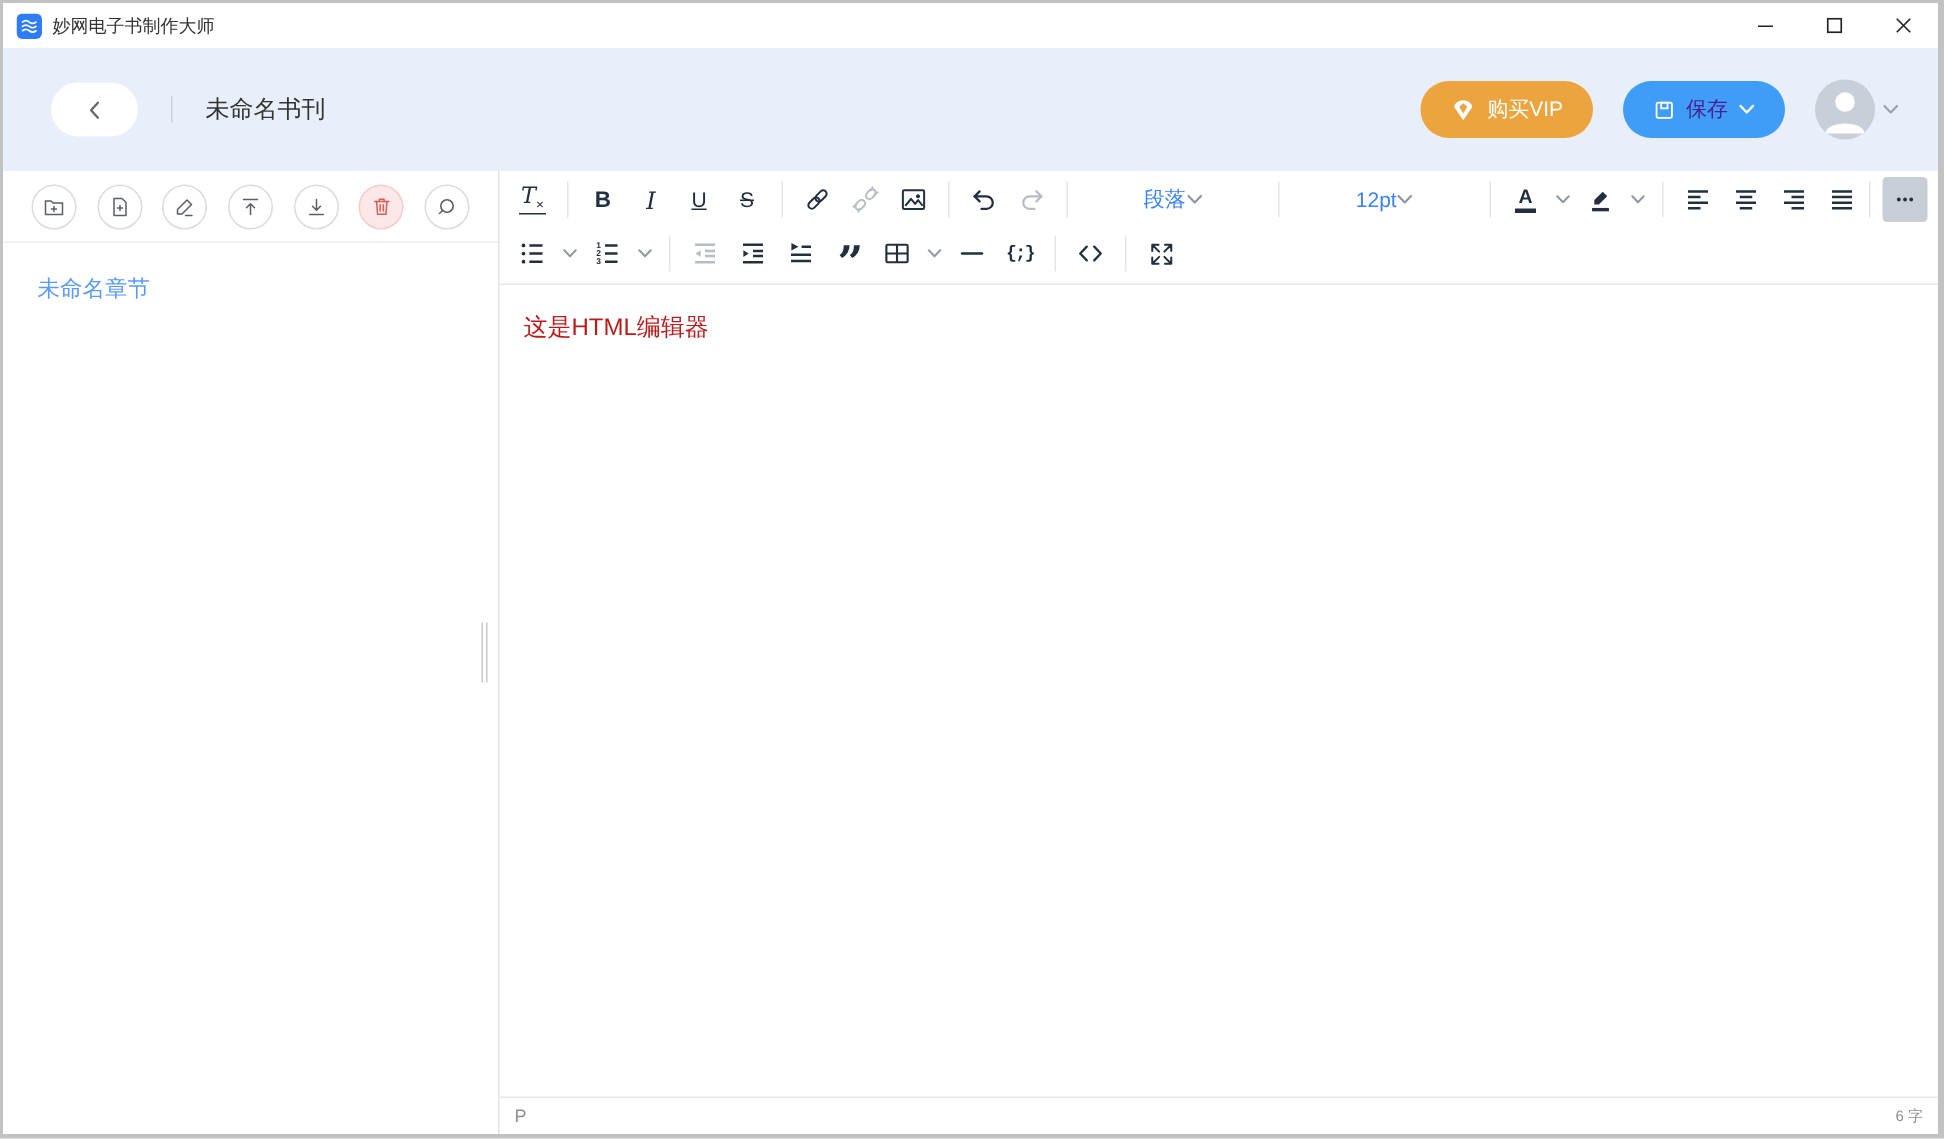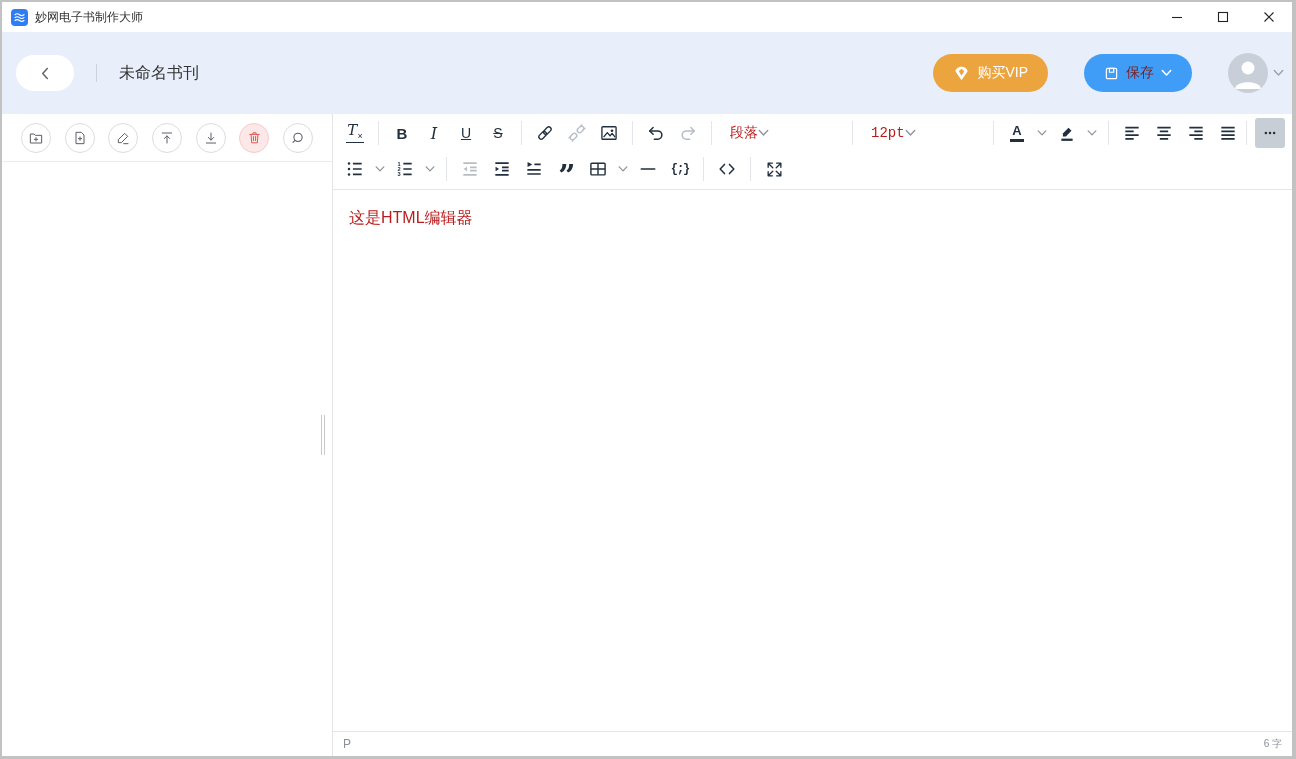--- a/index.html
+++ b/index.html
@@ -6,28 +6,28 @@
   html,body{width:1296px;height:759px;overflow:hidden}
   body{font-family:"Liberation Sans",sans-serif;background:#c2c2c2;padding:2px 4px 3px 2px}
   .window{width:100%;height:100%;background:#fff;display:flex;flex-direction:column}
   
   .titlebar{height:30px;flex:none;display:flex;align-items:center;background:#fff}
   .app-logo{margin-left:9px;display:flex}
   .app-title{font-size:12px;color:#333;margin-left:7px}
   .win-controls{margin-left:auto;display:flex;height:100%}
   .win-btn{width:46px;height:100%;display:flex;align-items:center;justify-content:center;color:#222;background:#fff;border:none;cursor:pointer}
   
-  .header{height:82px;flex:none;background:#e8eefa;display:flex;align-items:center;padding:0 8px}
+  .header{height:82px;flex:none;background:#e8eefa;display:flex;align-items:center;padding:0 26px}
   .back-btn{width:58px;height:36px;border-radius:18px;background:#fff;border:none;display:flex;align-items:center;justify-content:center;cursor:pointer;margin-left:6px}
   .hdr-divider{width:1px;height:18px;background:#ccd3de;margin:0 22px}
   .doc-title{font-size:16px;color:#333}
-  .hdr-right{margin-left:auto;display:flex;align-items:center;gap:36px}
+  .hdr-right{margin-left:auto;display:flex;align-items:center;gap:20px}
   .pill{height:38px;border-radius:19px;border:none;display:flex;align-items:center;justify-content:center;gap:7px;font-size:14px;padding:0 20px;cursor:pointer;font-family:inherit}
   .pill-vip{background:#eca43e;color:#fff}
-  .pill-save{background:#3f9df7;color:#7f1d1d}
+  .pill-save{background:#3f9df7;color:#4c1d95}
   .pill-export{background:#fff;color:#3a3a3a;gap:10px}
   .avatar-wrap{display:flex;align-items:center;gap:5px;cursor:pointer}
   .avatar{width:40px;height:40px;border-radius:50%;background:#c9cfd8;display:flex;align-items:center;justify-content:center;overflow:hidden}
   
   .main{flex:1;display:flex;min-height:0}
   .sidebar{width:331px;flex:none;border-right:1px solid #e4e4e4;display:flex;flex-direction:column;position:relative;background:#fff}
   .side-tools{height:48px;flex:none;display:flex;align-items:center;justify-content:space-around;padding:0 12px;border-bottom:1px solid #ececec}
   .cir{width:30px;height:30px;border-radius:50%;border:1px solid #dcdcdc;background:#fff;display:flex;align-items:center;justify-content:center;color:#5a5f66;cursor:pointer}
   .cir-danger{background:#fce8e8;border-color:#f6cbcb;color:#e2574f}
   .chapter-item{padding:21px 23px;font-size:15px;color:#5b9bf8;cursor:pointer}
@@ -35,21 +35,21 @@
   .splitter i{display:block;width:1px;height:40px;background:#c9c9c9}
   
   .editor{flex:1;display:flex;flex-direction:column;min-width:0;background:#fff}
   .tb-row{display:flex;align-items:center;padding:3px 6px 1px 6px;flex:none}
   .tb-row2{border-bottom:1px solid #e4e7ea;padding-bottom:4px}
   .tb{min-width:30px;height:30px;margin:1px;border:none;background:transparent;border-radius:3px;display:flex;align-items:center;justify-content:center;color:#222f3e;cursor:pointer;font-family:inherit}
   .tbd{color:#b7bdc4}
   .tba{background:#c8ced6}
   .tb-menu{min-width:16px;width:16px}
   .sep{width:1px;height:24px;background:#e2e5e9;margin:0 7px;flex:none}
-  .sel{width:122px;height:30px;margin:1px 2px;display:flex;align-items:center;justify-content:flex-start;padding:0 9px;font-size:14px;color:#b91c1c;background:transparent;border:none;cursor:pointer;font-family:Liberation Mono, monospace}
+  .sel{width:122px;height:30px;margin:1px 2px;display:flex;align-items:center;justify-content:center;padding:0 9px;font-size:14px;color:#3b82f6;background:transparent;border:none;cursor:pointer;font-family:Liberation Sans, sans-serif}
   .g-b{font-weight:700;font-size:15px}
   .g-i{font-family:"DejaVu Serif",serif;font-style:italic;font-size:16px}
   .g-u{font-size:14px;text-decoration:underline}
   .g-s{font-size:14px;text-decoration:line-through}
   .g-tx{font-family:"DejaVu Serif",serif;font-style:italic;font-size:15px;border-bottom:1.5px solid #222f3e;padding:0 1px 1px 1px;line-height:1}
   .g-tx sub{font-style:normal;font-size:9px;font-family:"Liberation Sans",sans-serif}
   .g-quote{font-family:"DejaVu Serif",serif;font-weight:700;font-size:30px;line-height:8px;padding-top:14px;letter-spacing:-2px}
   .g-code{font-family:"Liberation Mono",monospace;font-weight:700;font-size:12px;letter-spacing:-1px}
   .colorbtn{display:flex;flex-direction:column;align-items:center;justify-content:center}
   .color-A{font-size:13px;font-weight:700;line-height:1.05}
@@ -195,20 +195,21 @@
         </button>
         <button class="cir">
           <svg width="16" height="16" viewBox="0 0 24 24">
               <g fill="none" stroke="currentColor" stroke-width="1.6" stroke-linecap="round">
                 <circle cx="12" cy="11" r="6.2"></circle>
                 <path d="M7.5 15.5 L4.5 18.5"></path>
               </g>
             </svg>
         </button>
       </div>
+      <div class="chapter-item">未命名章节</div>
       <div class="splitter">
           <i></i>
           <i></i>
         </div>
     </div>
 
     <div class="editor">
 
       <div class="tb-row">
         <button class="tb">

